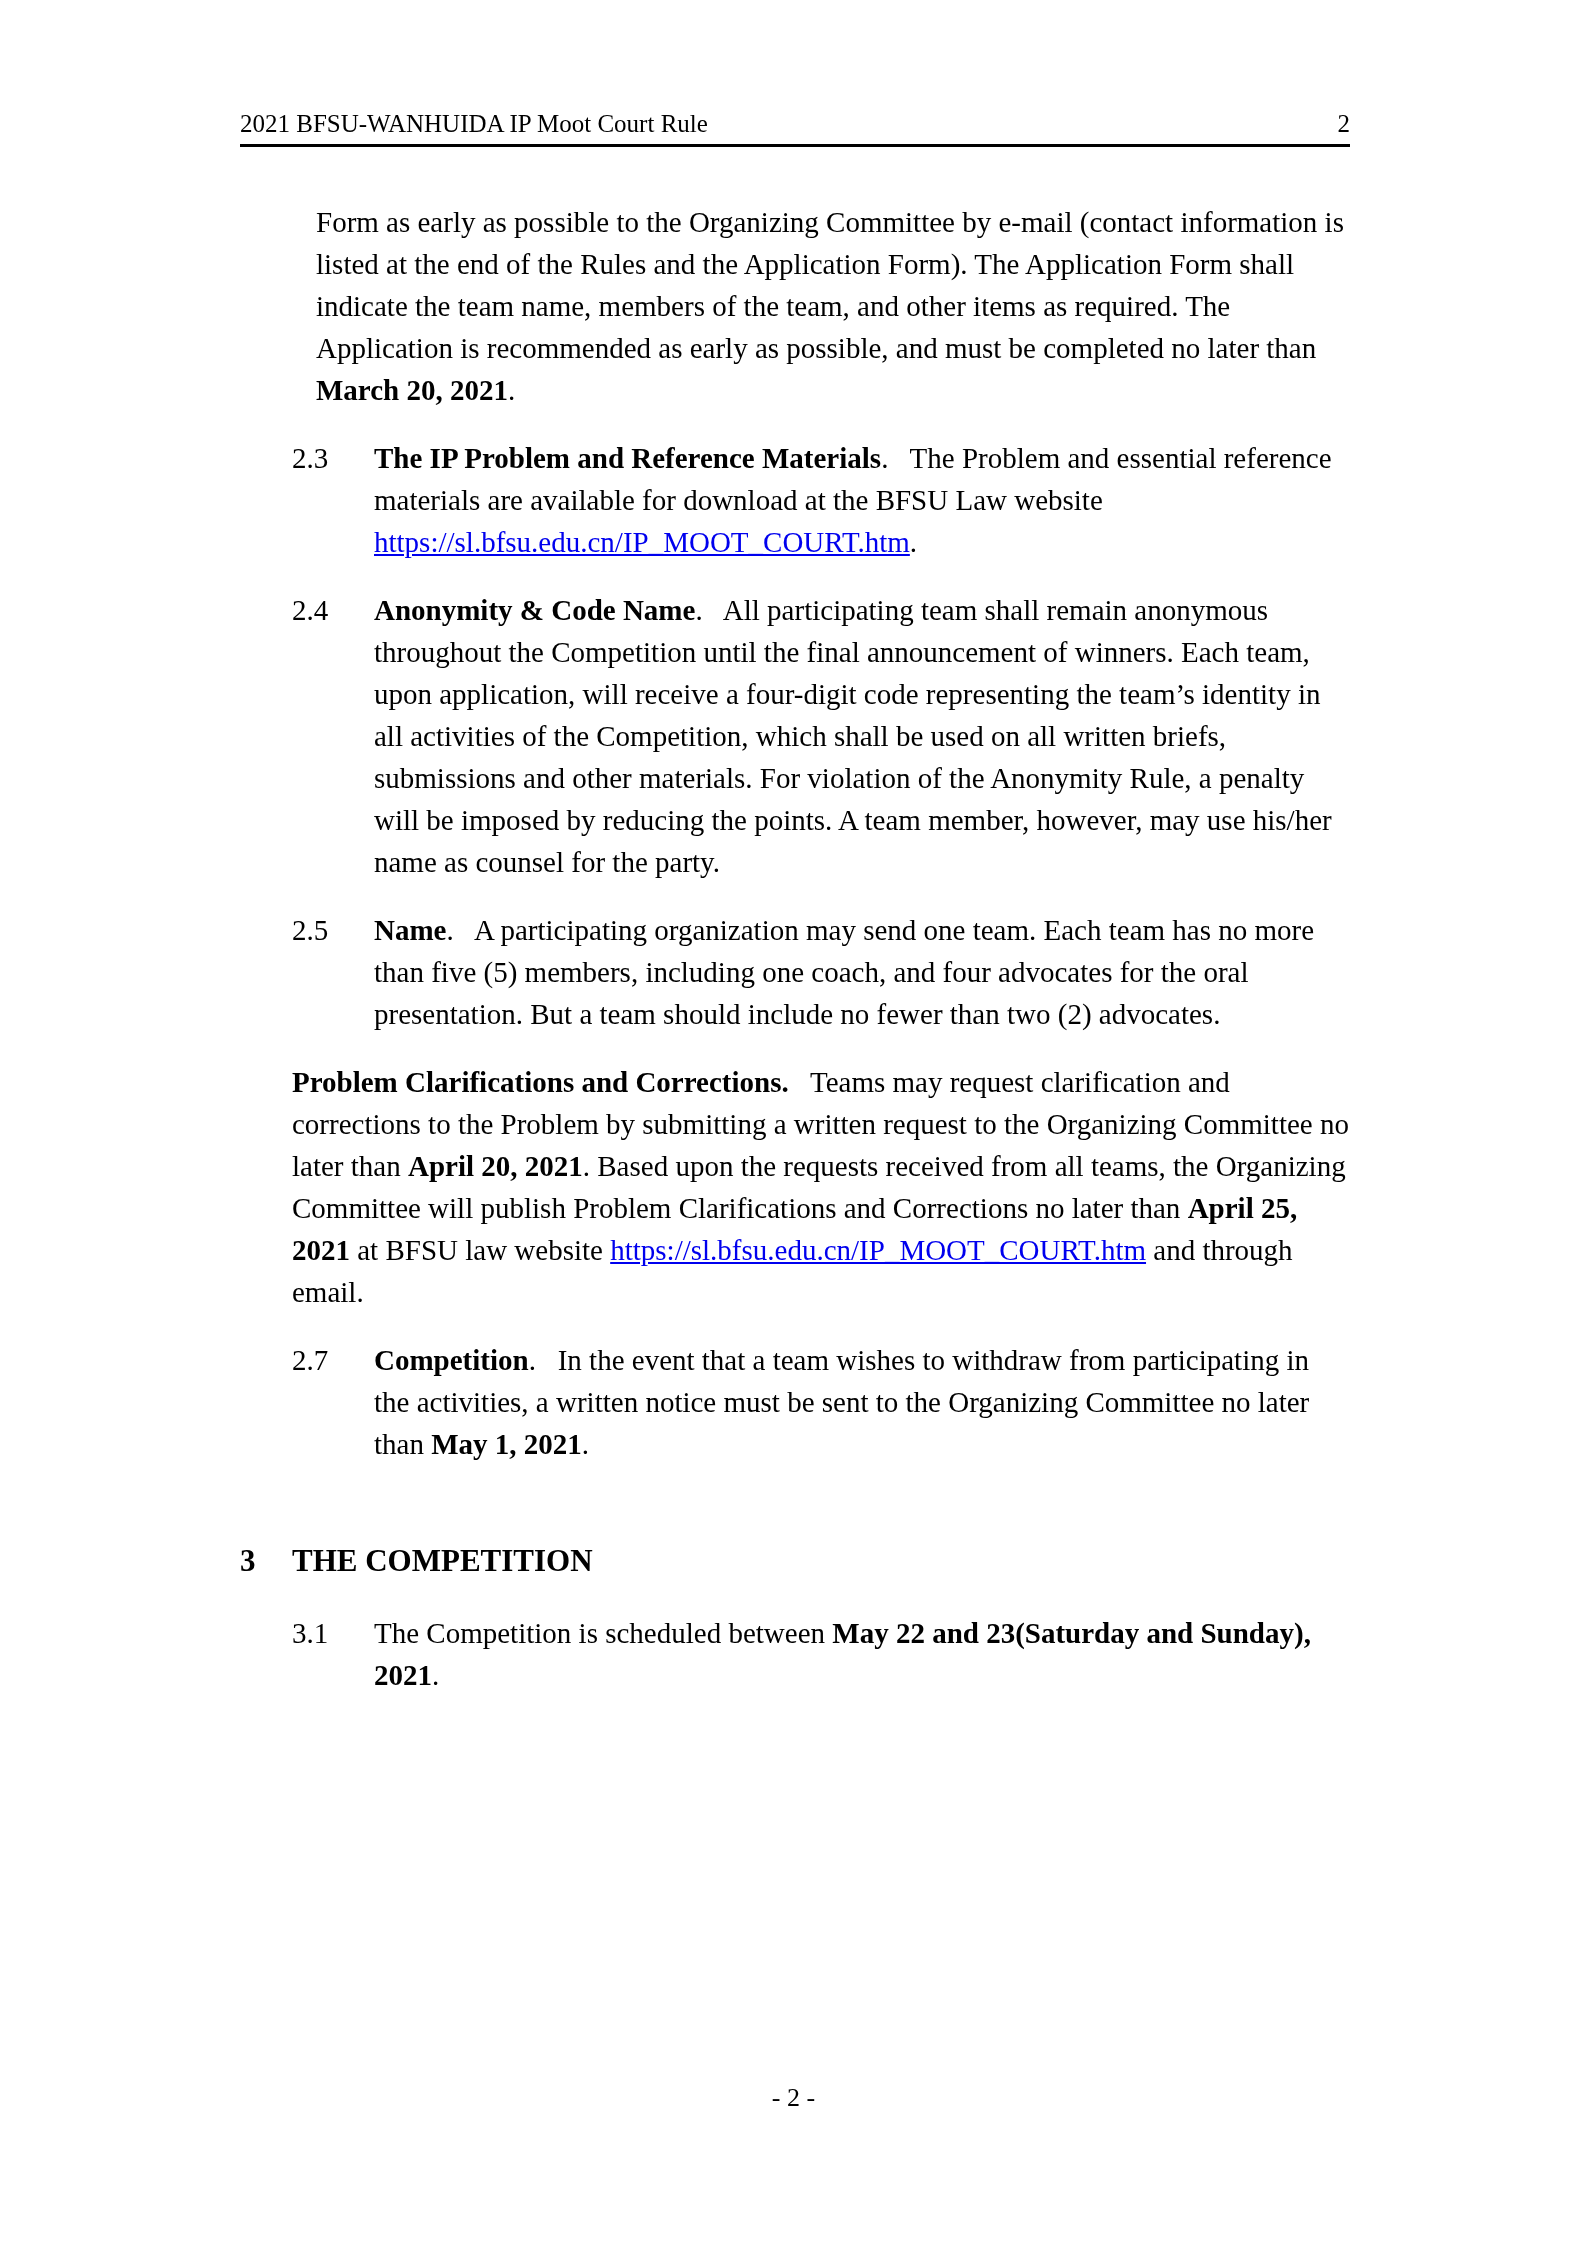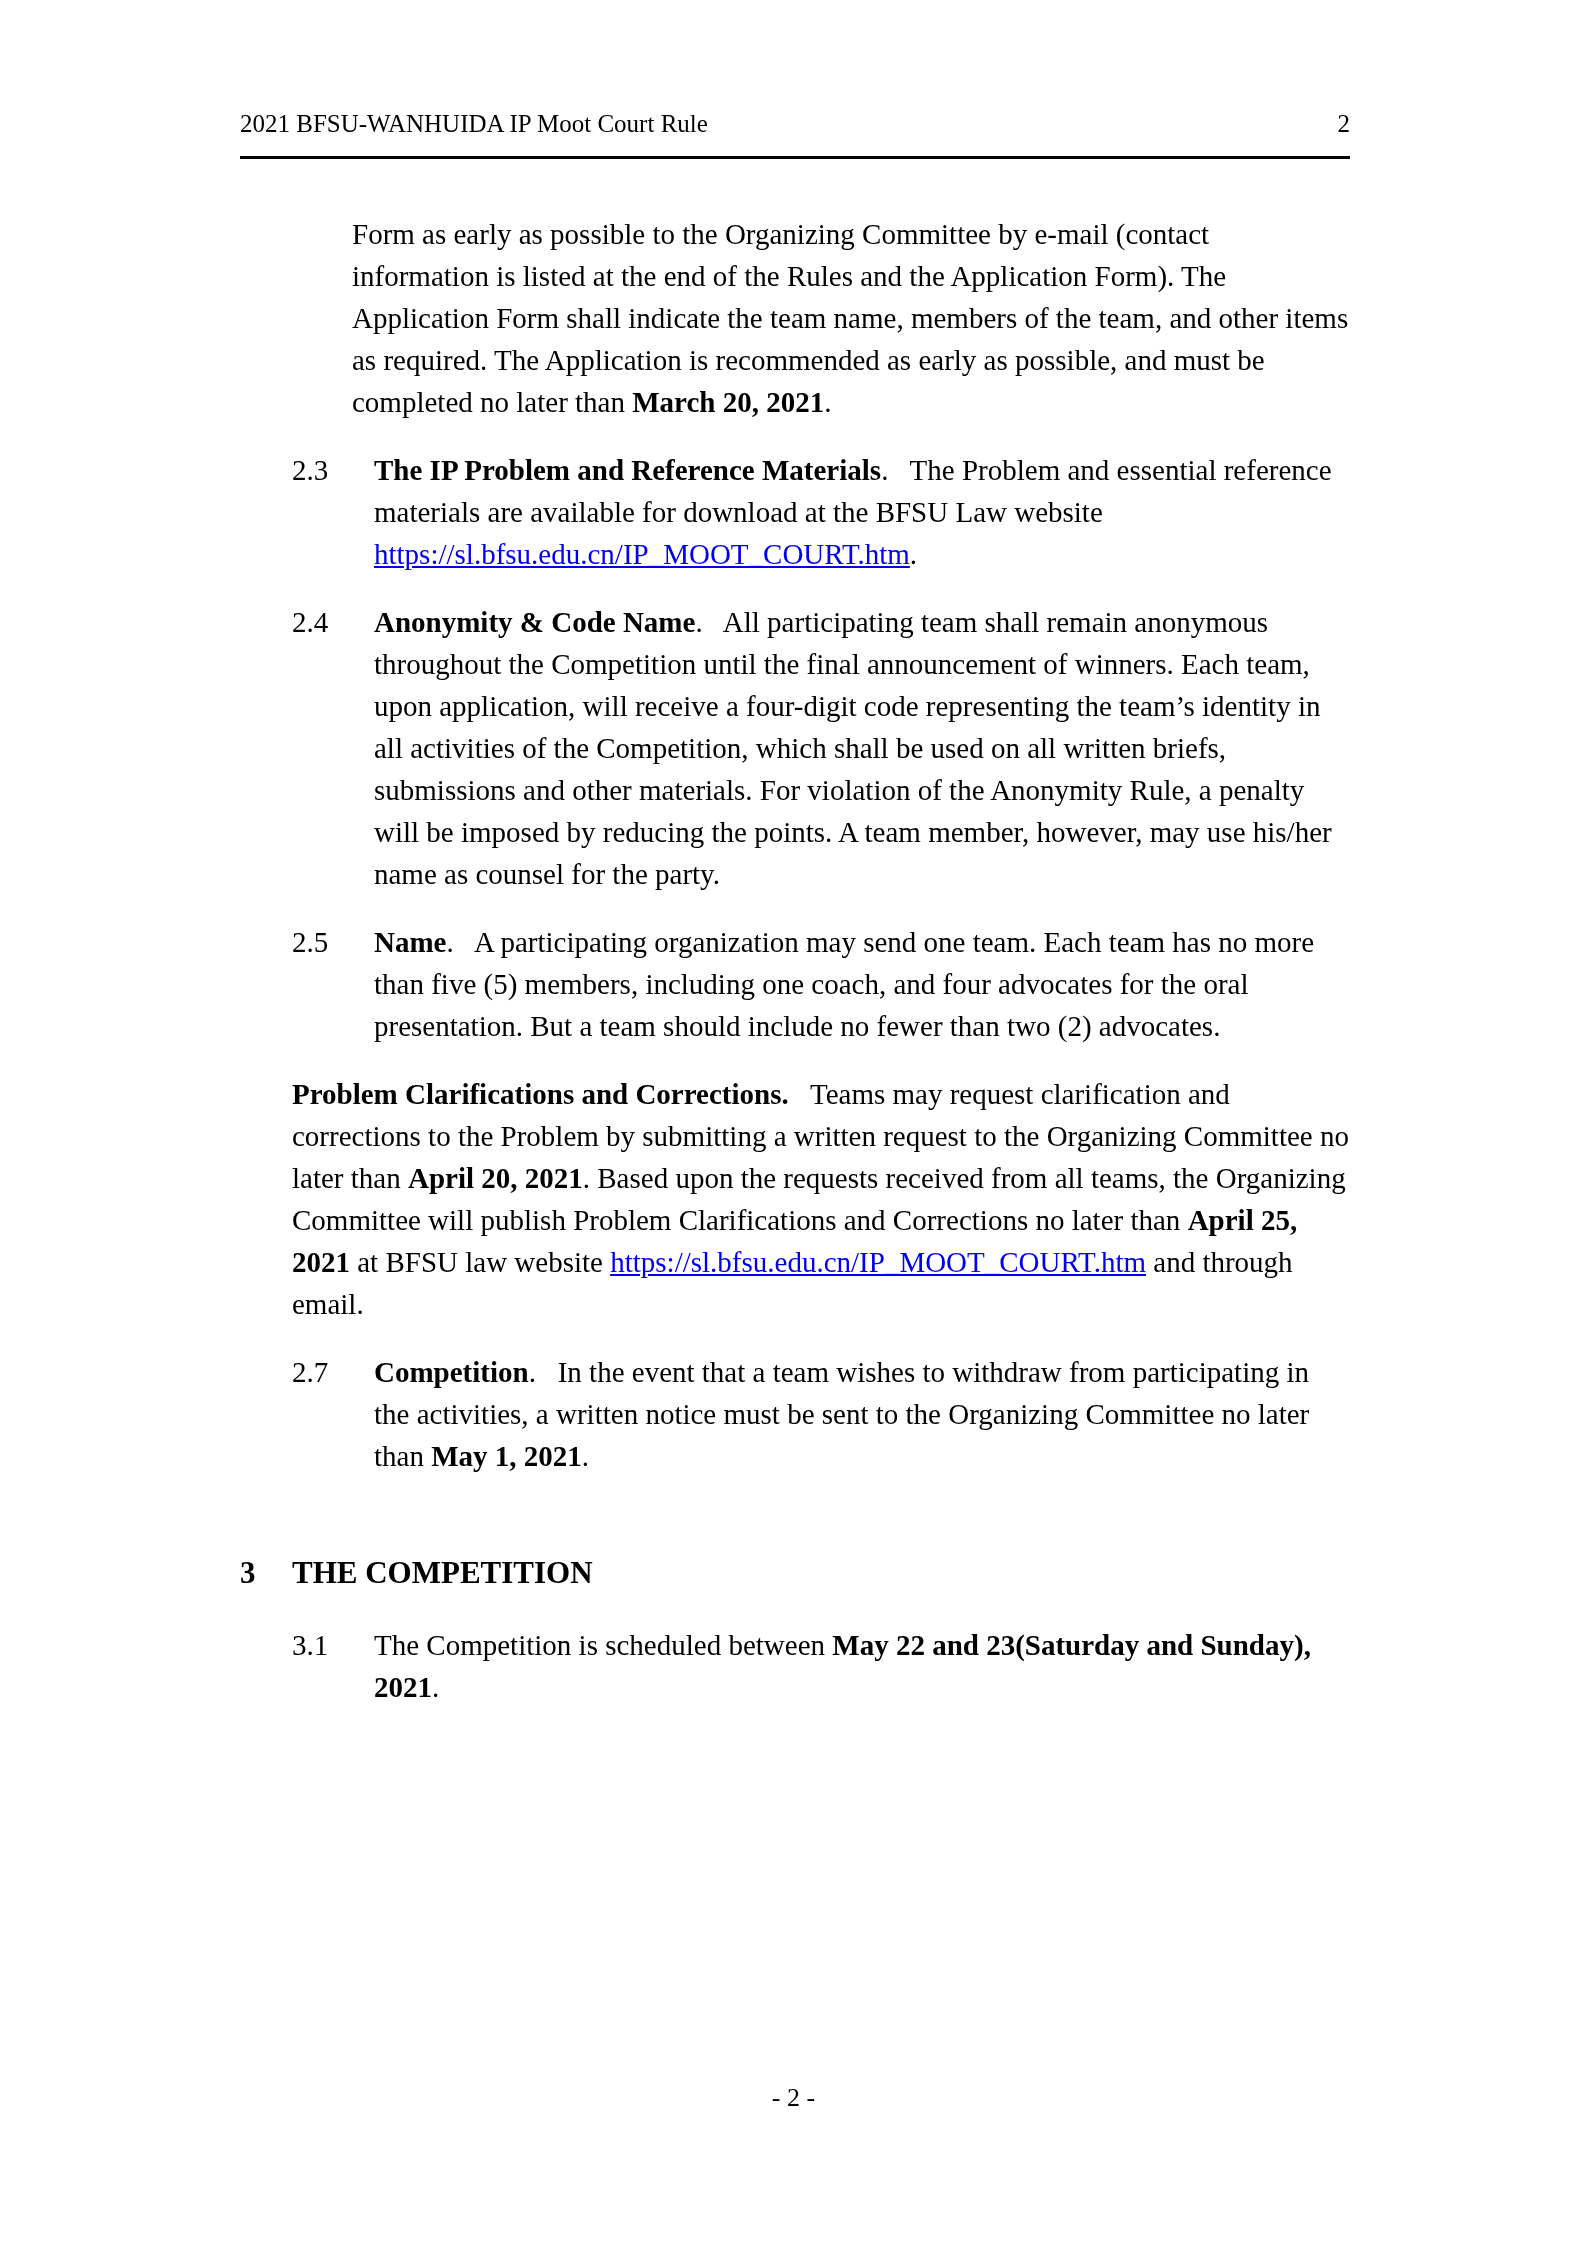--- a/index.html
+++ b/index.html
@@ -14,21 +14,21 @@
     box-sizing: border-box;
     padding: 108px 237px 0 240px;
   }
   
   .header {
     display: flex;
     justify-content: space-between;
     align-items: flex-end;
     font-size: 25px;
     line-height: 32px;
-    padding-bottom: 16px;
+    padding-bottom: 4px;
     border-bottom: 3px solid #000000;
   }
   
   .content {
     margin-top: 54px;
     width: 1110px;
     font-size: 29px;
     line-height: 42px;
   }
   .item {
@@ -36,21 +36,21 @@
     margin: 0 0 26px 52px;   
   }
   .item .num {
     flex: 0 0 82px;           
   }
   .item .text {
     flex: 1 1 auto;
     white-space: pre-wrap;
   }
   .item.cont {
-    margin-left: 112px;       
+    margin-left: 76px;       
     align-items: center;
   }
   .heading {
     display: flex;
     font-weight: bold;
     font-size: 31px;
     line-height: 42px;
     margin: 75px 0 30px 0;
   }
   .heading .h-num { flex: 0 0 52px; }

